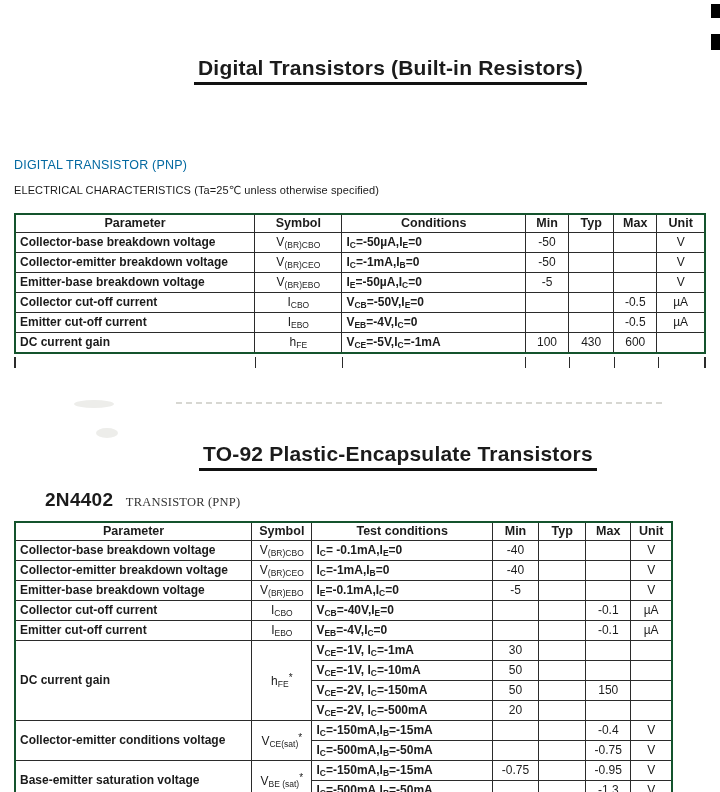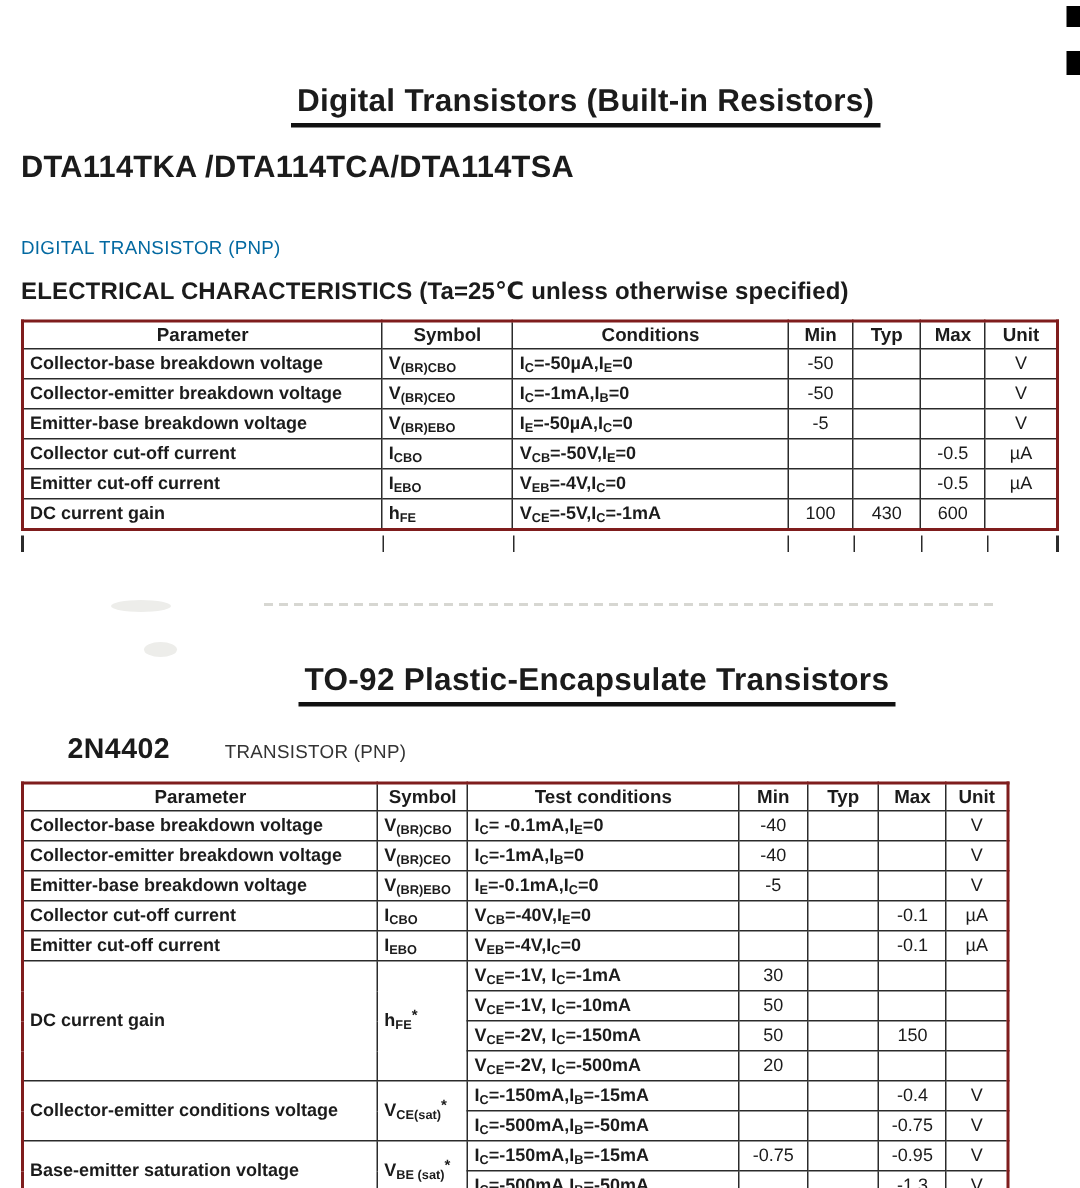--- a/index.html
+++ b/index.html
@@ -11,34 +11,34 @@
   .abs{position:absolute;}
   
   .edge-mark{position:absolute;right:0;width:9px;background:#000;}
   
   .sec-title{
     font-size:21px;font-weight:bold;letter-spacing:.2px;
     border-bottom:3px solid #111;padding:0 4px 2px 4px;white-space:nowrap;
   }
   .part-lines{font-size:20.5px;font-weight:bold;line-height:26px;letter-spacing:.2px;white-space:nowrap;}
   .subtitle{font-size:12.5px;color:#0369a1;letter-spacing:.2px;white-space:nowrap;}
-  .ec-heading{font-size:16px;font-weight:bold;letter-spacing:.1px;white-space:nowrap;}
+  .ec-heading{font-size:11px;font-weight:normal;letter-spacing:.1px;white-space:nowrap;}
   .pn-big{font-size:19px;font-weight:bold;letter-spacing:.3px;text-align:center;}
   .pn-type{font-size:12.5px;color:#333;letter-spacing:.2px;}
 
-  table.spec{border-collapse:collapse;table-layout:fixed;border:2px solid #7f1d1d;}
+  table.spec{border-collapse:collapse;table-layout:fixed;border:2px solid #14532d;}
   table.spec th,table.spec td{
     border:1px solid #2b2b2b;font-size:12px;line-height:1.05;
     padding:0 4px;overflow:hidden;white-space:nowrap;
   }
   table.spec th{height:17px;font-weight:bold;text-align:center;font-size:12.5px;}
   table.t1 td{height:19px;}
   table.t2 td{height:19px;}
   td.param{text-align:left;font-weight:bold;padding-left:6px;}
-  td.sym{font-weight:bold;}
+  td.sym{text-align:center;font-weight:normal;}
   td.cond{text-align:left;font-weight:bold;padding-left:6px;}
   td.num{text-align:center;font-weight:normal;}
   th.testcond{white-space:pre;}
   sub{font-size:8.5px;vertical-align:-2px;}
   sup{font-size:10px;vertical-align:4px;}
 
   
   .stub span{position:absolute;top:0;height:11px;background:#2b2b2b;width:1px;}
   
   .dash-artifact{border-top:2px dashed #d7d7d2;height:0;}
@@ -46,21 +46,20 @@
 </style>
 </head>
 <body>
 
 <div class="edge-mark" style="top:4px;height:14px;"></div>
 <div class="edge-mark" style="top:34px;height:16px;"></div>
 
 <div class="abs sec-title" style="left:194px;top:56px;text-align:center;">Digital Transistors (Built-in Resistors)</div>
 
 <div class="abs part-lines" style="left:14px;top:99px;">
-  <div>DTA114TKA /DTA114TCA/DTA114TSA</div>
 </div>
 
 <div class="abs subtitle" style="left:14px;top:158px;">DIGITAL TRANSISTOR (PNP)</div>
 
 <div class="abs ec-heading" style="left:14px;top:184px;">ELECTRICAL CHARACTERISTICS (Ta=25℃ unless otherwise specified)</div>
 
 <table class="spec t1 abs" style="left:14px;top:213px;width:692px;">
   <colgroup>
     <col style="width:239px">
       <col style="width:87px">
@@ -149,21 +148,21 @@
 </div>
 
 <div class="abs dash-artifact" style="left:176px;top:402px;width:486px;"></div>
 <div class="abs smudge" style="left:74px;top:400px;width:40px;height:8px;"></div>
 <div class="abs smudge" style="left:96px;top:428px;width:22px;height:10px;"></div>
 
 <div class="abs sec-title" style="left:199px;top:442px;">TO-92 Plastic-Encapsulate Transistors</div>
 
 <div class="abs" style="left:45px;top:489px;">
   <span class="pn-big">2N4402</span>
-  <span class="pn-type" style="margin-left:32px;">TRANSISTOR (PNP)</span>
+  <span class="pn-type" style="margin-left:8px;font-family:Liberation Serif, serif;">TRANSISTOR (PNP)</span>
 </div>
 
 <table class="spec t2 abs" style="left:14px;top:521px;width:659px;">
   <colgroup>
     <col style="width:236px">
       <col style="width:60px">
       <col style="width:180px">
     <col style="width:46px">
       <col style="width:47px">
       <col style="width:45px">

